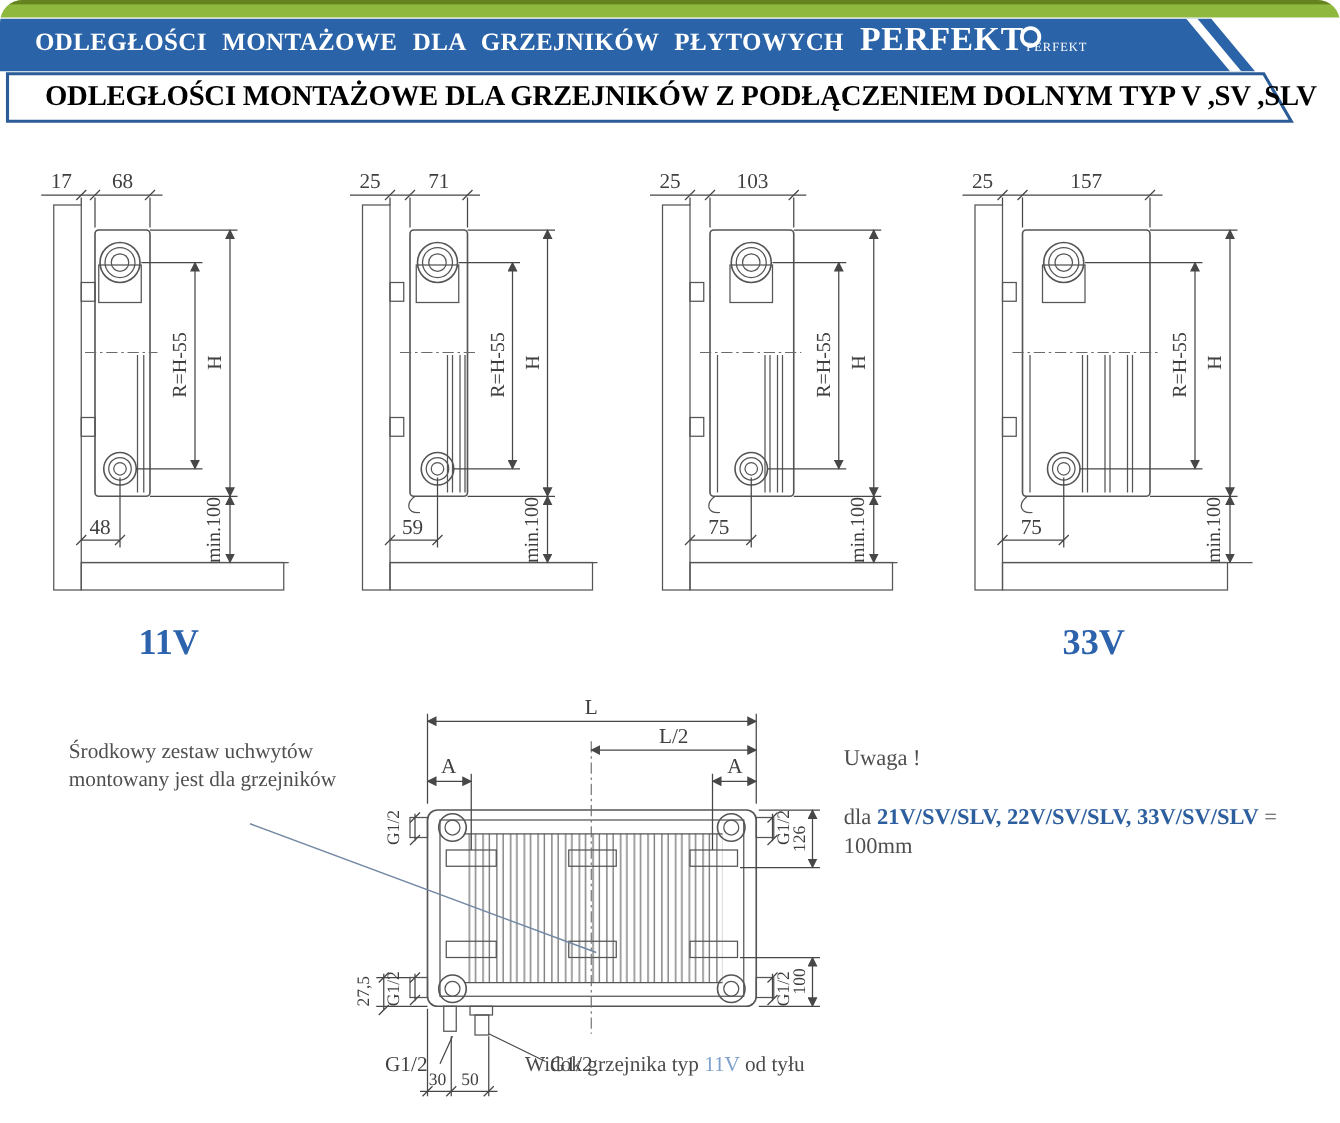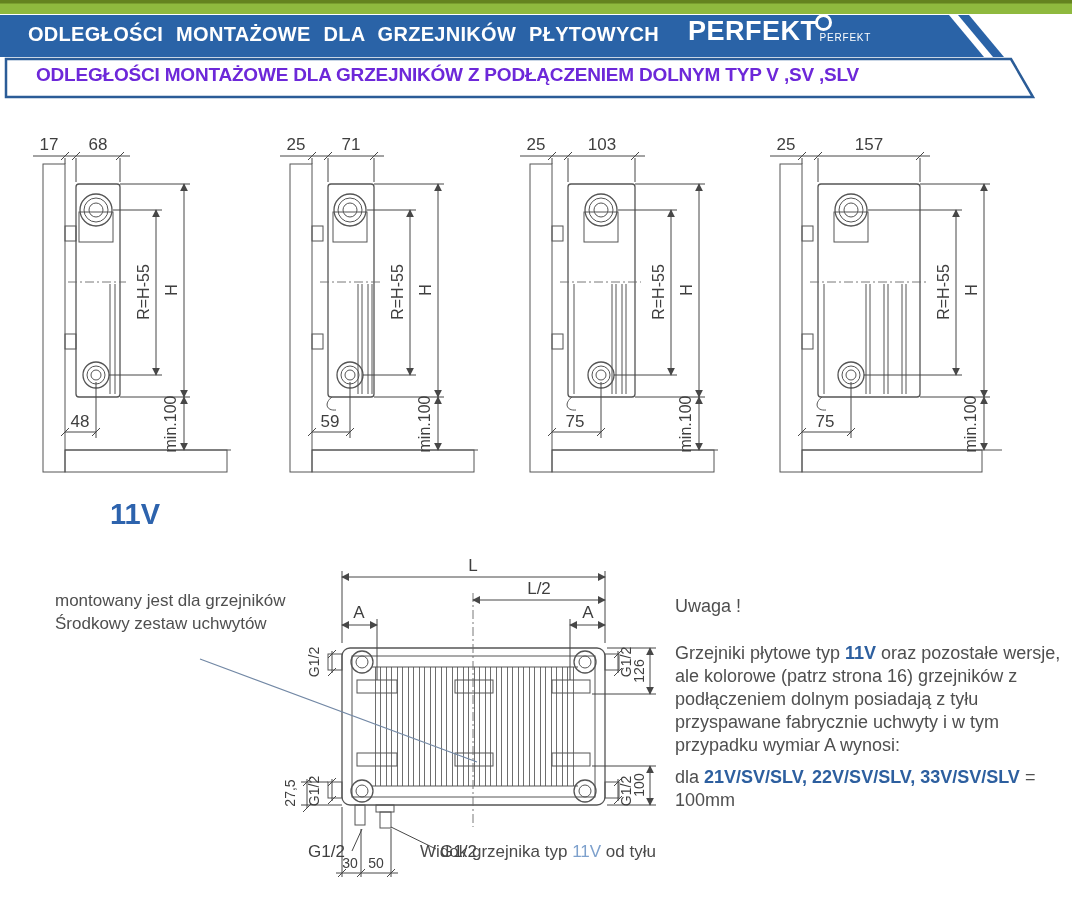--- a/index.html
+++ b/index.html
@@ -1,27 +1,27 @@
 <!DOCTYPE html>
 <html><head>
 <meta charset="utf-8">
 <style>
   html,body{margin:0;padding:0;background:#fff;}
   .page{position:relative;width:1072px;height:898px;background:#fff;overflow:hidden;
-        font-family:Liberation Sans, sans-serif;}
+        font-family:Liberation Serif, serif;border-radius:18px;}
   .abs{position:absolute;}
   
   .hdr-title{left:28px;top:23px;color:#fff;font-size:20px;font-weight:bold;
              word-spacing:7px;letter-spacing:.3px;white-space:nowrap;}
-  .hdr-logo{left:688px;top:18px;display:flex;align-items:flex-start;color:#fff;}
+  .hdr-logo{left:688px;top:18px;display:flex;align-items:center;color:#fff;}
   .brand{font-size:27px;font-weight:bold;letter-spacing:.5px;line-height:27px;}
   .brand-circle{width:11px;height:11px;border:3px solid #fff;border-radius:50%;
                 display:inline-block;margin:-4px 0 0 -3px;}
   .brand-sub{font-size:10px;letter-spacing:.8px;margin:14px 0 0 -12px;}
-  .hdr-sub{left:36px;top:64px;color:#6d28d9;font-size:19px;font-weight:600;
+  .hdr-sub{left:36px;top:64px;color:#000000;font-size:23px;font-weight:600;
            letter-spacing:-.2px;white-space:nowrap;}
   
   svg{display:block;}
   .ln{fill:none;stroke:#555;stroke-width:1.3;}
   .lt{fill:none;stroke:#555;stroke-width:1;}
   .dim{fill:none;stroke:#474747;stroke-width:1;}
   .dd{fill:none;stroke:#6a6a6a;stroke-width:.9;stroke-dasharray:9 3 2 3;}
   .brk{fill:none;stroke:#8a8a8a;stroke-width:1;}
   text{fill:#3f3f3f;}
   .dtx{font-size:17px;}
@@ -233,20 +233,21 @@
       <line class="dim" x1="222" y1="265" x2="222" y2="318" marker-start="url(#a4)" marker-end="url(#a4)"></line>
       <path class="dim" d="M40 300H89 M36 304l8-8 M85 304l8-8 M89 250V306"></path>
     </g>
     <text class="dtx" x="24" y="18" text-anchor="middle">25</text>
     <text class="dtx" x="107" y="18" text-anchor="middle">157</text>
     <text class="rtx" transform="translate(187 160) rotate(-90)" text-anchor="middle">R=H-55</text>
     <text class="rtx" transform="translate(215 158) rotate(-90)" text-anchor="middle">H</text>
     <text class="rtx" transform="translate(214 292) rotate(-90)" text-anchor="middle">min.100</text>
     <text class="dtx" x="63" y="295" text-anchor="middle">75</text>
   </svg>
+  <div class="abs type-label" style="left:765px;top:498px">33V</div>
 
   <svg class="abs" style="left:0;top:555px" width="1072" height="343" viewBox="0 0 1072 343">
     <defs>
       <marker id="a5" viewBox="0 0 10 10" refX="9" refY="5" markerWidth="8" markerHeight="8" orient="auto-start-reverse">
           <path d="M0 0L10 5L0 10z" fill="#474747"></path>
         </marker>
       <pattern id="pf" width="11" height="10" patternUnits="userSpaceOnUse">
         <path d="M1.5 0V10 M6.5 0V10" stroke="#6e6e6e" stroke-width="1" fill="none"></path>
       </pattern>
     </defs>
@@ -310,25 +311,24 @@
     <text class="stx" transform="translate(644 116) rotate(-90)" text-anchor="middle">126</text>
     <text class="stx" transform="translate(644 230) rotate(-90)" text-anchor="middle">100</text>
     <text class="stx" transform="translate(295 238) rotate(-90)" text-anchor="middle">27,5</text>
     <text class="dtx" x="308" y="302">G1/2</text>
     <text class="dtx" x="440" y="302">G1/2</text>
     <text class="stx" x="350" y="313" text-anchor="middle">30</text>
     <text class="stx" x="376" y="313" text-anchor="middle">50</text>
   </svg>
 
   <div class="abs note-left">
+    <div>Środkowy zestaw uchwytów</div>
     <div>montowany jest dla grzejników</div>
-    <div>Środkowy zestaw uchwytów</div>
   </div>
 
   <div class="abs note-right">
     <div class="nr-title">Uwaga !</div>
-    <div><span>Grzejniki płytowe typ </span><span class="blue-type">11V</span><span> oraz pozostałe wersje, ale kolorowe (patrz strona 16) grzejników z podłączeniem dolnym posiadają z tyłu przyspawane fabrycznie uchwyty i w tym przypadku wymiar A wynosi:</span></div>
     <div class="nr-rule"><span>dla </span><span class="blue-type">21V/SV/SLV, 22V/SV/SLV, 33V/SV/SLV</span><span> = 100mm</span></div>
   </div>
 
   <div class="abs caption"><span>Widok grzejnika typ </span><span class="cap-type">11V</span><span> od tyłu</span></div>
 
 </div>
 
 </body></html>

